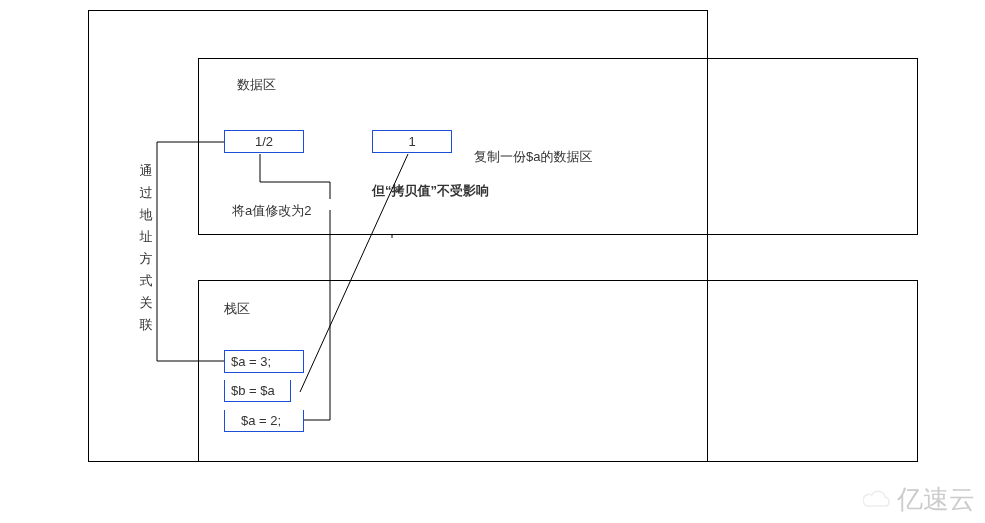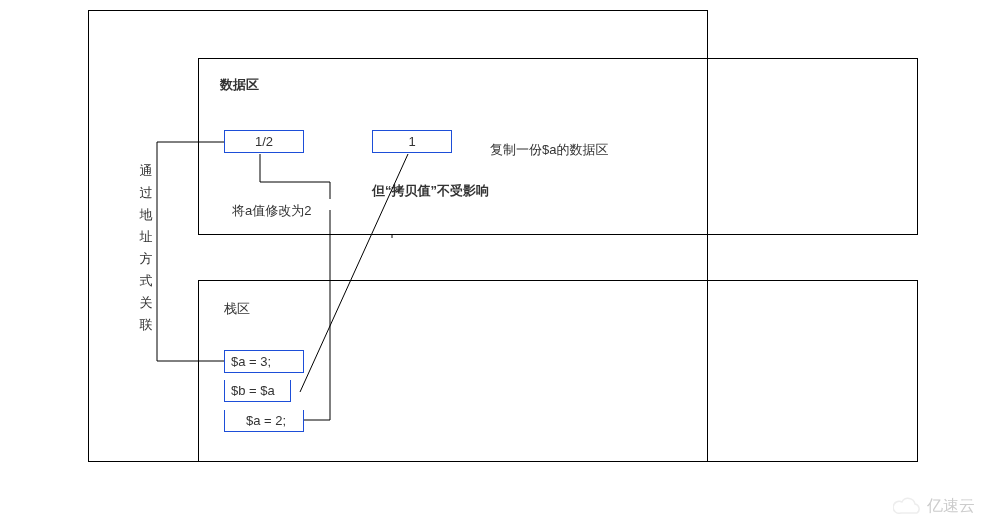--- a/index.html
+++ b/index.html
@@ -35,21 +35,21 @@
     line-height: 22px;
     word-wrap: break-word;
     text-align: center;
   }
   .bold { font-weight: bold; }
   .watermark {
     position: absolute;
     right: 10px;
     bottom: 6px;
     color: #ccc;
-    font-size: 16px;
+    font-size: 26px;
     font-family: sans-serif;
     display:flex;
     align-items:center;
     gap:4px;
   }
   .watermark svg { opacity:.35; }
   svg.lines {
     position:absolute;
     left:0; top:0;
     width:985px; height:523px;
@@ -57,35 +57,35 @@
   }
 </style>
 </head>
 <body>
 
 <div class="box" style="left:88px; top:10px; width:620px; height:452px;"></div>
 
 <div class="vtext" style="left:139px; top:160px;">通过地址方式关联</div>
 
 <div class="box" style="left:198px; top:58px; width:720px; height:177px;"></div>
-<div class="label" style="left:220px; top:76px;font-weight:bold;">数据区</div>
+<div class="label" style="left:237px; top:76px;">数据区</div>
 
 <div class="small-box" style="left:224px; top:130px; width:80px;">1/2</div>
 <div class="small-box" style="left:372px; top:130px; width:80px;">1</div>
 
-<div class="label" style="left:474px; top:141px;margin-left:16px;">复制一份$a的数据区</div>
+<div class="label" style="left:474px; top:148px;">复制一份$a的数据区</div>
 <div class="label" style="left:232px; top:193px;margin-top:9px;">将a值修改为2</div>
 <div class="label bold" style="left:372px; top:182px;">但“拷贝值”不受影响</div>
 
 <div class="box" style="left:198px; top:280px; width:720px; height:182px;"></div>
 <div class="label" style="left:224px; top:300px;text-align:right;">栈区</div>
 
 <div class="small-box" style="left:224px; top:350px; width:80px; text-align:left; padding-left:6px;">$a  = 3;</div>
 <div class="small-box" style="left:224px; top:380px; width:67px; text-align:left; padding-left:6px; border-top:none;">$b  = $a</div>
-<div class="small-box" style="left:224px; top:410px; width:80px; text-align:center; padding-left:4px; border-top:none;">$a  = 2;</div>
+<div class="small-box" style="left:224px; top:410px; width:80px; text-align:left; padding-left:16px; border-top:none;">$a  = 2;</div>
 
 <svg class="lines">
 
   <polyline points="224,361 157,361 157,142 224,142" fill="none" stroke="#000" stroke-width="1"></polyline>
 
   <polyline points="260,154 260,182 330,182 330,199" fill="none" stroke="#000" stroke-width="1"></polyline>
 
   <line x1="300" y1="392" x2="408" y2="154" stroke="#000" stroke-width="1"></line>
 
   <polyline points="304,420 330,420 330,210" fill="none" stroke="#000" stroke-width="1"></polyline>

